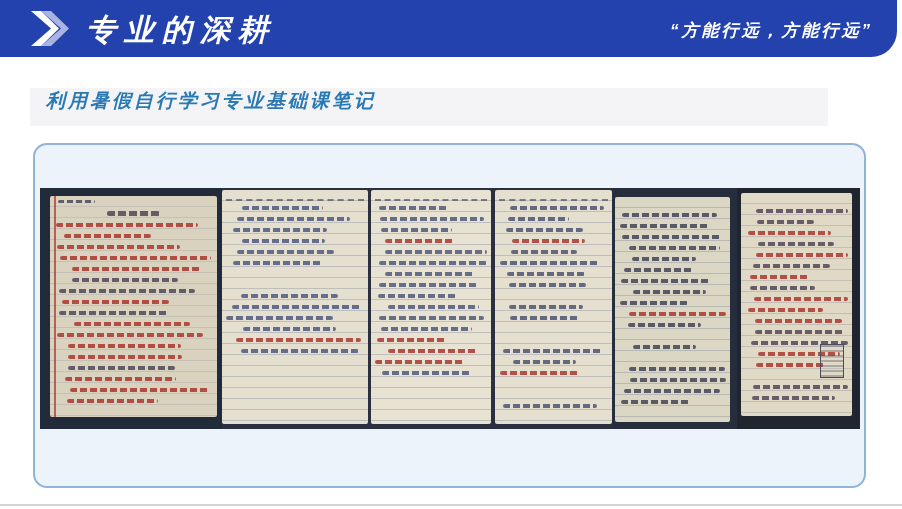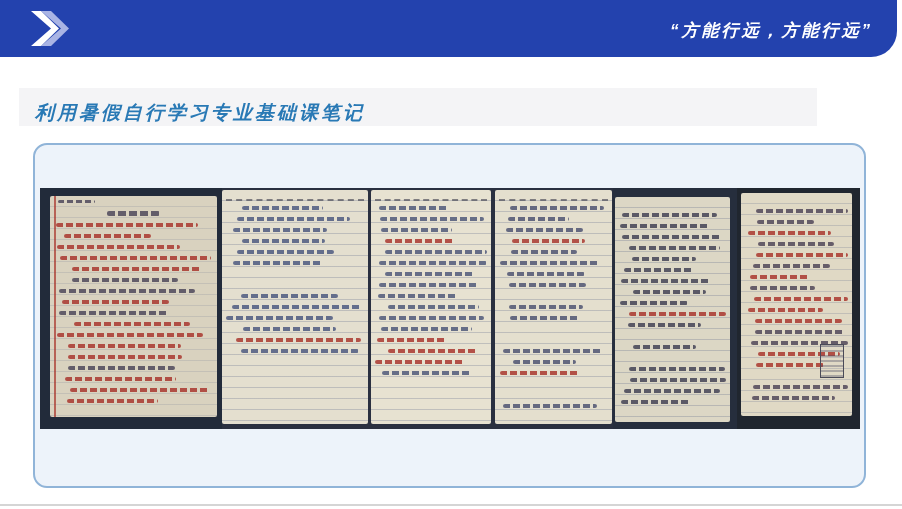--- a/index.html
+++ b/index.html
@@ -19,22 +19,22 @@
     font-size:30px;font-weight:bold;font-style:italic;
     color:#ffffff;letter-spacing:8px;white-space:nowrap;
   }
   .hdr-quote{
     position:absolute;right:24px;top:19px;
     font-size:17px;font-weight:bold;font-style:italic;
     color:#ffffff;letter-spacing:3px;white-space:nowrap;
   }
   
   .section-bar{
-    position:absolute;left:19px;top:88px;width:798px;height:38px;
-    background:var(--bar-bg,#f4f4f6);display:flex;align-items:flex-end;
+    position:absolute;left:30px;top:88px;width:798px;height:38px;
+    background:var(--bar-bg,#f4f4f6);display:flex;align-items:flex-start;
   }
   .section-heading{
     margin-left:16px;font-size:19px;font-weight:bold;font-style:italic;
     color:var(--heading-color,#2979b5);letter-spacing:3px;white-space:nowrap;
   }
   
   .card{
     position:absolute;left:33px;top:143px;width:829px;height:341px;
     background:var(--card-bg,#edf3fa);
     border:2px solid var(--card-border,#90b4d8);
@@ -56,20 +56,21 @@
 </head>
 <body>
 
 <div id="stage" style="--header-bg: #2342ae; --bar-bg: #f4f4f6; --heading-color: #2979b5; --card-bg: #edf3fa; --card-border: #90b4d8;">
 
   <div class="header">
     <svg class="chev" viewBox="0 0 42 41">
       <polygon points="14,3 34,20.5 14,38 24,38 42,20.5 24,3" fill="#a9b4e4"></polygon>
       <polygon points="4,3 24,20.5 4,38 14,38 32,20.5 14,3" fill="#ffffff"></polygon>
     </svg>
+    <div class="hdr-title">专业的深耕</div>
     <div class="hdr-quote">“方能行远，方能行远”</div>
   </div>
 
   <div class="section-bar">
     <div class="section-heading">利用暑假自行学习专业基础课笔记</div>
   </div>
 
   <div class="card">
     <div class="strip" id="photo-strip">
         <div class="photo" style="width: 182px; background: rgb(34, 43, 58);">

